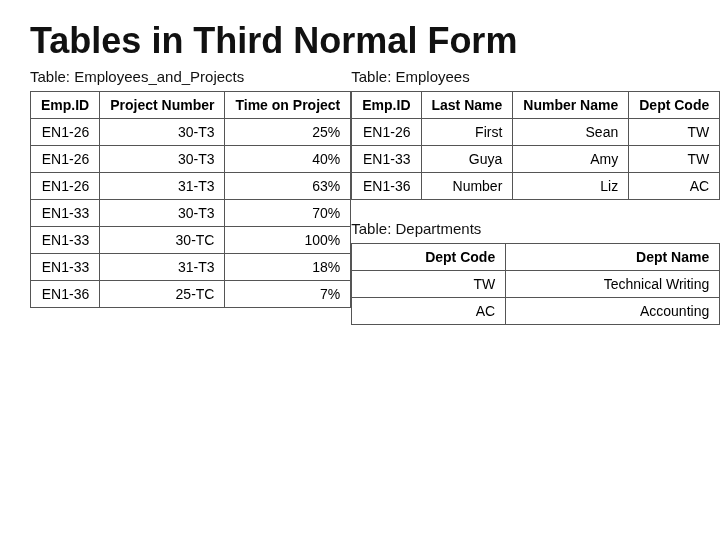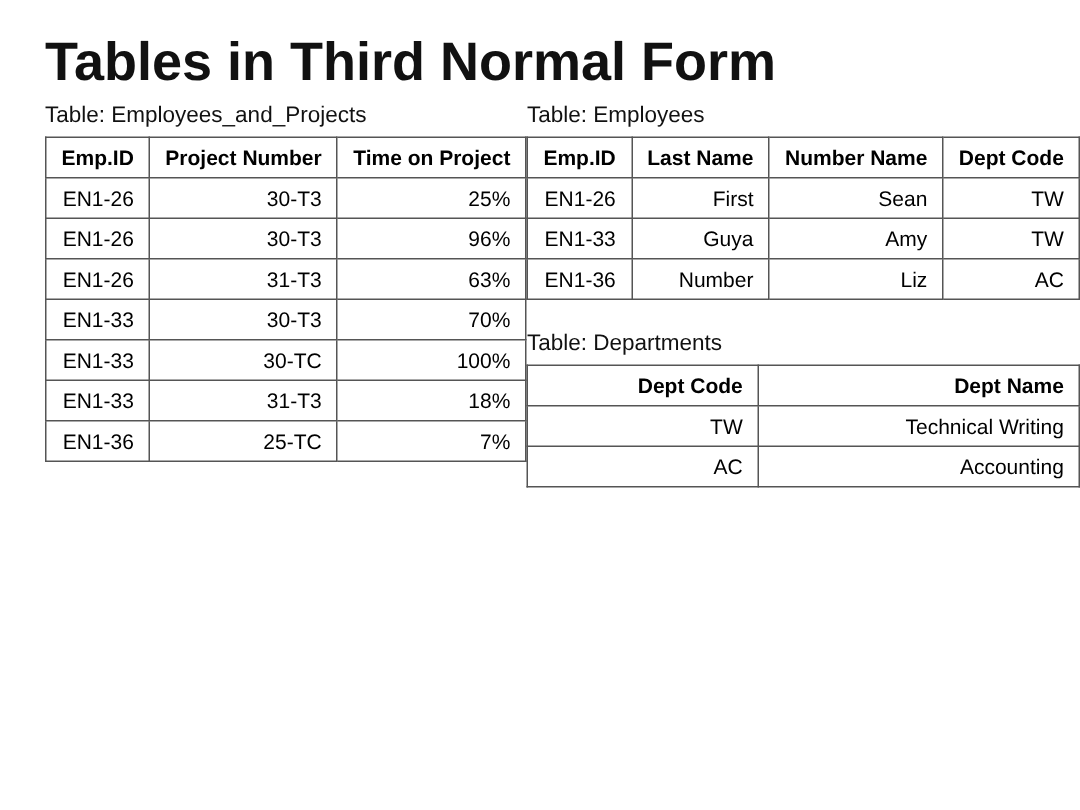--- a/index.html
+++ b/index.html
@@ -70,21 +70,21 @@
       </thead>
       <tbody id="emp-projects-body">
       <tr>
             <td>EN1-26</td>
             <td>30-T3</td>
             <td>25%</td>
           </tr>
           <tr>
             <td>EN1-26</td>
             <td>30-T3</td>
-            <td>96%</td>
+            <td>40%</td>
           </tr>
           <tr>
             <td>EN1-26</td>
             <td>31-T3</td>
             <td>63%</td>
           </tr>
           <tr>
             <td>EN1-33</td>
             <td>30-T3</td>
             <td>70%</td>

